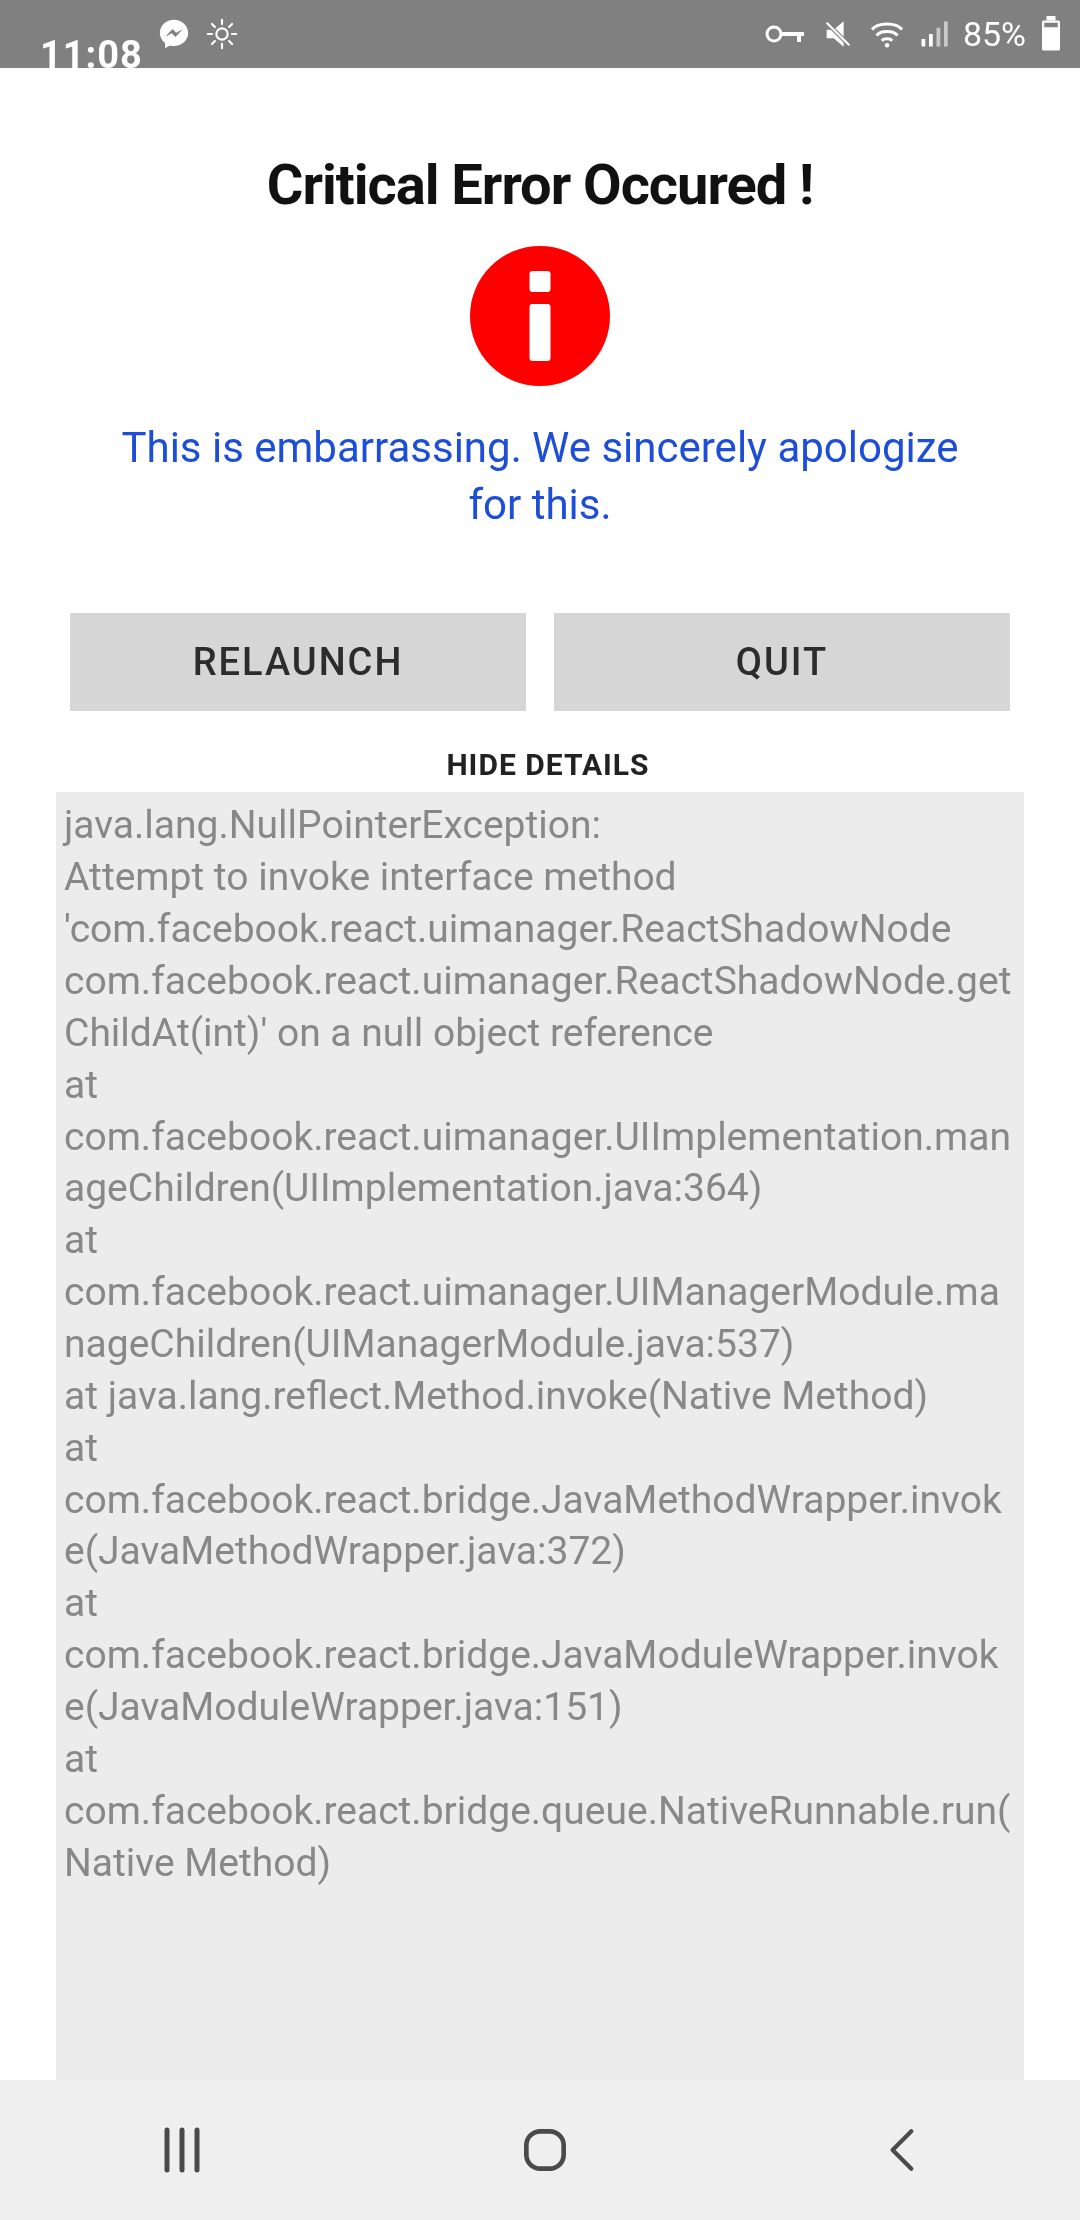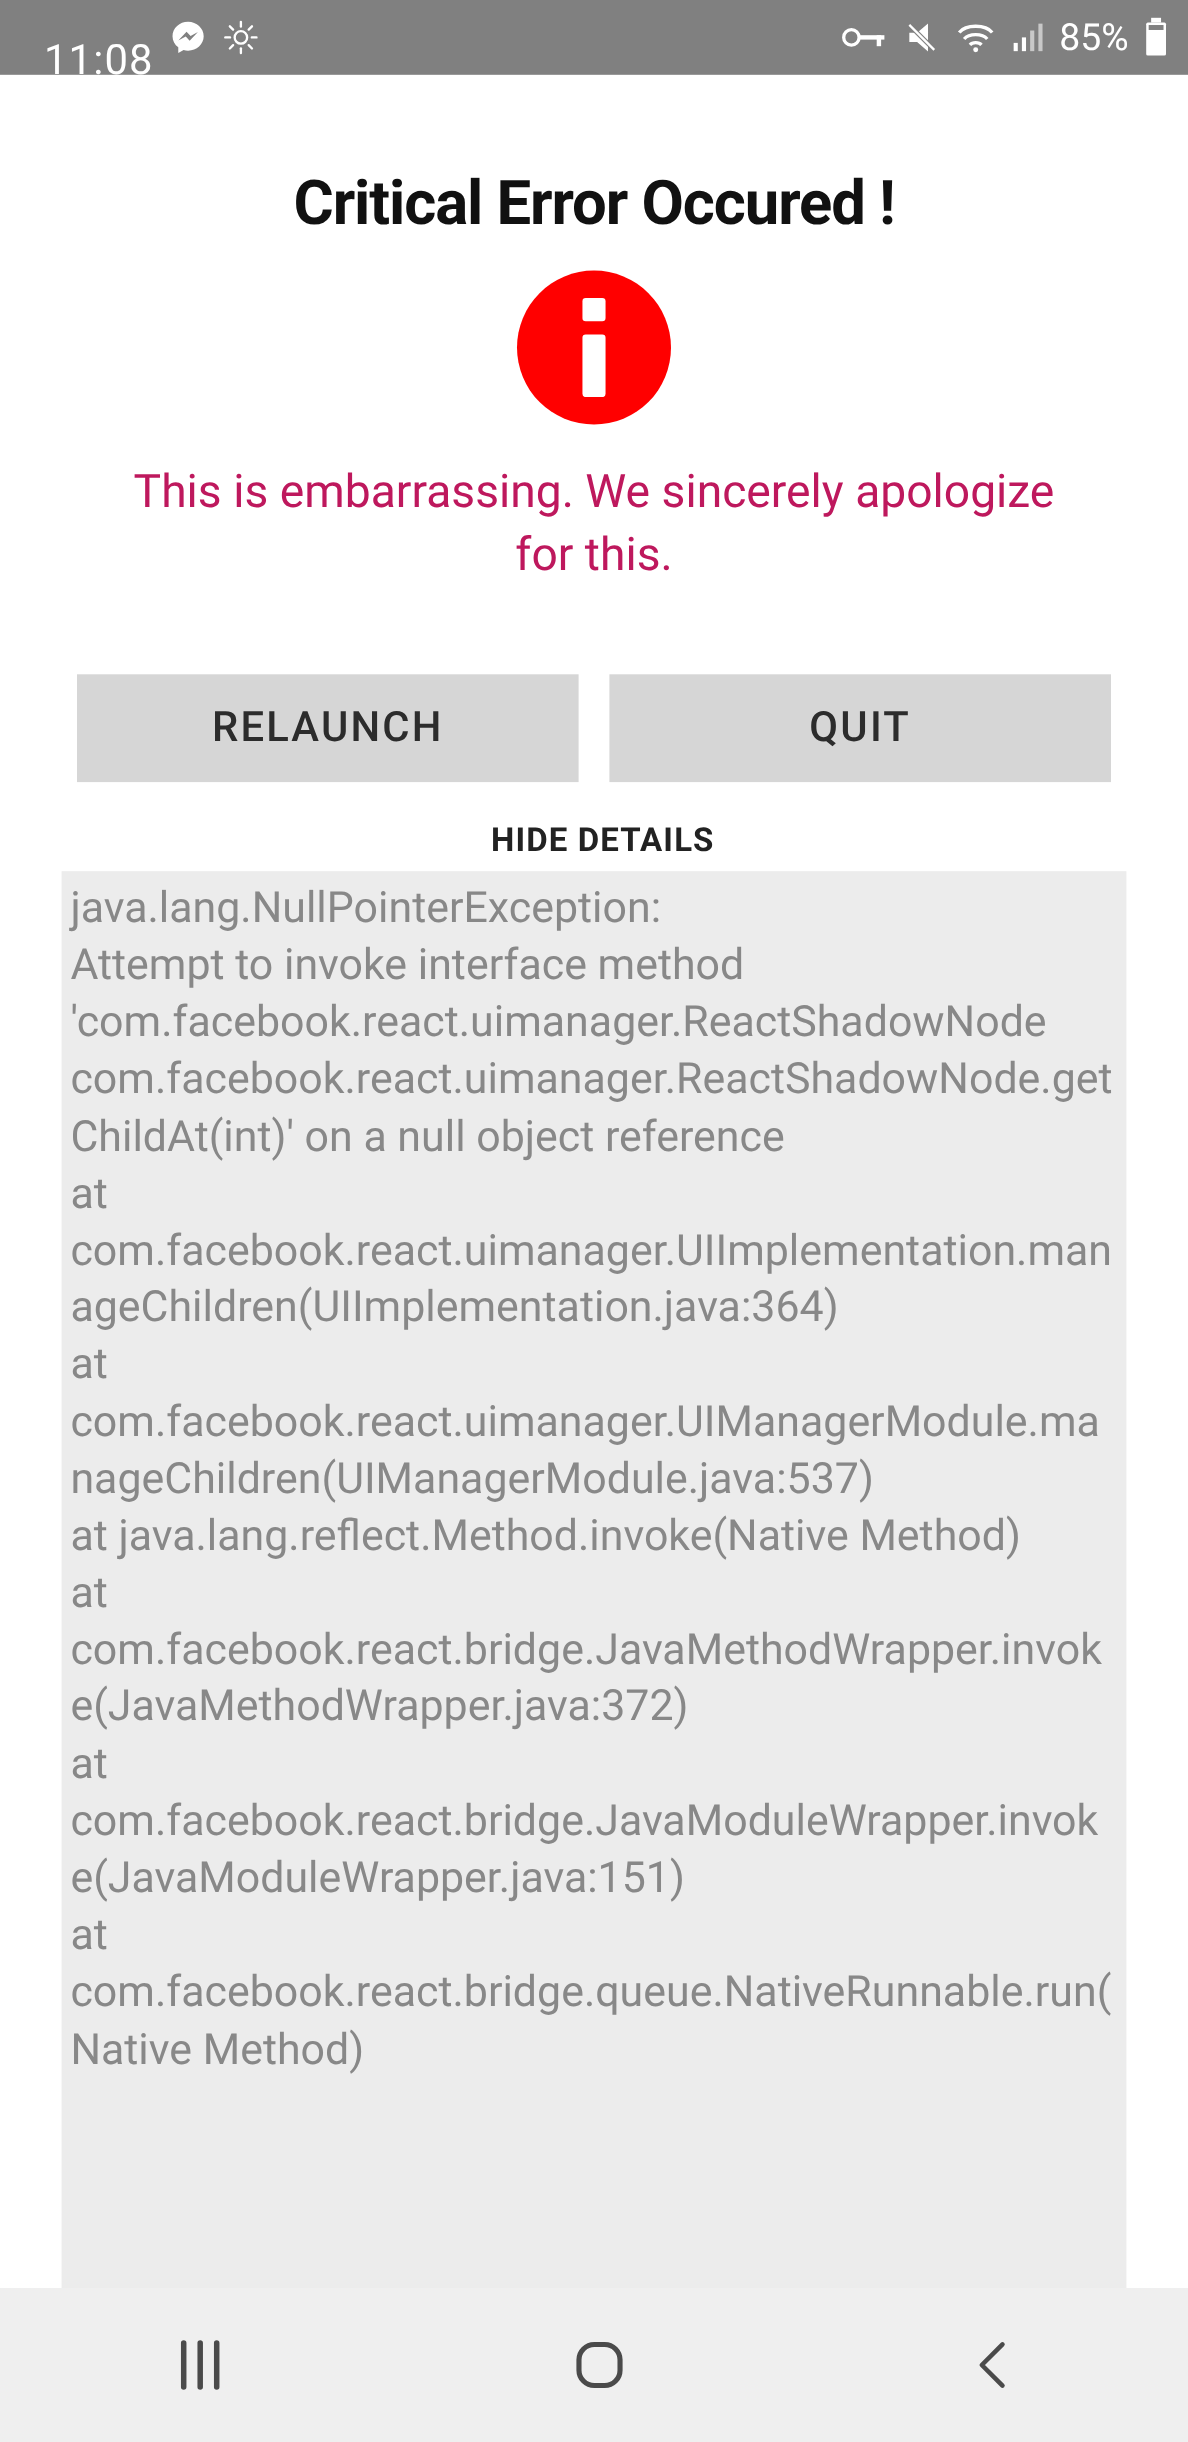--- a/index.html
+++ b/index.html
@@ -16,21 +16,21 @@
     height: 68px;
     background: #808080;
     color: #ffffff;
     display: flex;
     align-items: center;
     justify-content: space-between;
     padding: 0 18px 0 40px;
     font-size: 36px;
   }
   .status-left, .status-right { display: flex; align-items: center; gap: 14px; }
-  .status-time { font-size: 38px; letter-spacing: 1px; font-weight: 400; margin-top: 41px; }
+  .status-time { font-size: 38px; letter-spacing: 1px; font-weight: 700; margin-top: 41px; }
   .status-icon svg { display: block; }
   .status-battery { font-size: 34px; }
   
   .content {
     padding: 0 0 0 0;
     width: 100%;
   }
   .error-title {
     text-align: center;
     font-size: 56px;
@@ -49,21 +49,21 @@
     height: 140px;
     border-radius: 50%;
     background: #ff0000;
     display: flex;
     align-items: center;
     justify-content: center;
   }
   .apology {
     text-align: center;
     font-size: 42px;
-    color: #be185d;
+    color: #1d4ed8;
     margin-top: 34px;
     padding: 0 90px;
     line-height: 1.35;
   }
   .button-row {
     display: flex;
     gap: 28px;
     padding: 0 70px;
     margin-top: 80px;
   }

